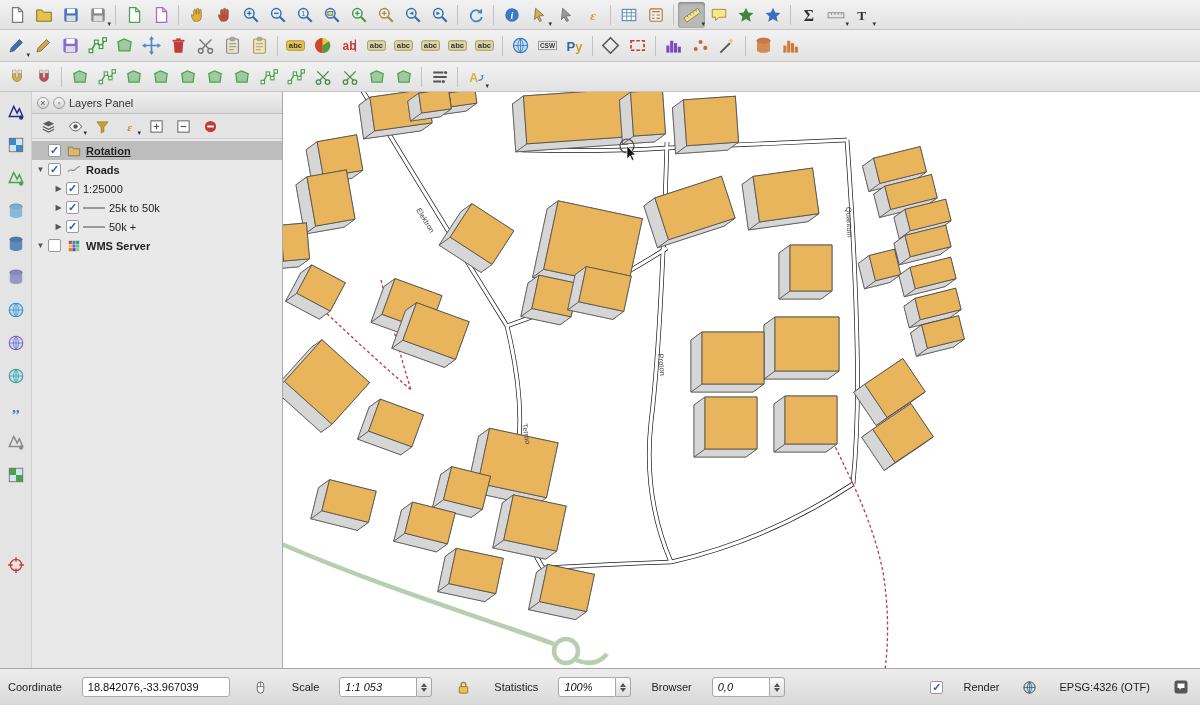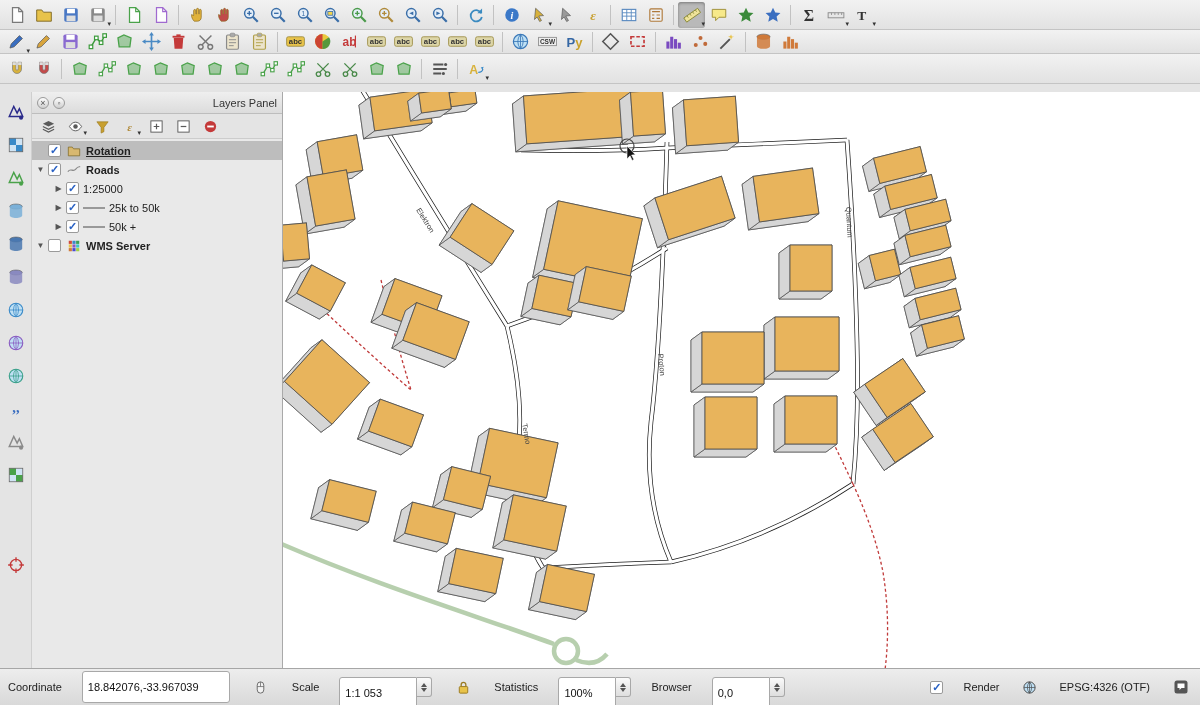--- a/index.html
+++ b/index.html
@@ -2,59 +2,59 @@
 <html><head>
 <meta charset="utf-8">
 <style>
   * { box-sizing: border-box; margin: 0; padding: 0; }
   html,body { width:1200px; height:705px; overflow:hidden; font-family:"Liberation Sans",sans-serif; background:#e4e4e4; }
   #root { position:relative; width:1200px; height:705px; background:#e4e4e4; }
 
   
   .toolbar-row { display:flex; align-items:center; padding:0 3px; background:linear-gradient(#f2f2f2,#e2e2e2); border-bottom:1px solid #c4c4c4; overflow:hidden; }
   #tb-row1 { height:30px; }
-  #tb-row2 { height:24px;text-align:center; }
+  #tb-row2 { height:32px;text-align:center; }
   #tb-row3 { height:30px; }
   .tb-btn { width:27px; height:26px; display:flex; align-items:center; justify-content:center; border-radius:3px; position:relative; flex:0 0 auto; }
   .tb-btn.active { background:#b9b9b9; box-shadow:inset 0 1px 3px rgba(0,0,0,.35); }
   .tb-btn.dd::after { content:"▾"; font-size:7px; color:#333; position:absolute; right:0; bottom:0; }
   .tb-sep { width:1px; height:20px; background:#c2c2c2; margin:0 4px; flex:0 0 auto; }
 
   
   #left-toolbar { position:absolute; left:0; top:92px; bottom:37px; width:32px; background:#e4e4e4; display:flex; flex-direction:column; align-items:center; padding-top:8px; gap:9px; border-right:1px solid #cfcfcf; }
   #left-toolbar .tb-btn { width:26px; height:24px; }
   .lt-gap { height:48px; flex:0 0 auto; }
 
   
   #layers-panel { position:absolute; left:32px; top:92px; width:251px; bottom:37px; background:#e9e9e9; border-right:1px solid #a9a9a9; display:flex; flex-direction:column; }
   .panel-header { height:22px; flex:0 0 auto; display:flex; align-items:center; background:linear-gradient(#efefef,#dcdcdc); border-bottom:1px solid #bdbdbd; padding:0 5px; }
   .mac-dot { width:12px; height:12px; border-radius:50%; background:linear-gradient(#fdfdfd,#cfcfcf); border:1px solid #9a9a9a; color:#555; font-size:9px; line-height:10px; text-align:center; margin-right:4px; flex:0 0 auto; }
-  .panel-title { flex:1; text-align:right; font-size:11px; color:#333; }
+  .panel-title { flex:1; text-align:left; font-size:11px; color:#333; }
   .panel-toolbar { height:25px; flex:0 0 auto; display:flex; align-items:center; gap:3px; padding:0 4px; border-bottom:1px solid #cccccc; background:#e4e4e4; }
   .panel-toolbar .tb-btn { width:24px; height:22px; }
   .tree { flex:1; overflow:hidden; padding-top:2px; background:#e9e9e9; }
   .tree-row { height:19px; display:flex; align-items:center; font-size:11px; color:#222; padding-right:4px; }
   .tree-row.sel { background:#bdbdbd; }
   .exp { width:13px; text-align:center; font-size:8px; color:#555; flex:0 0 auto; }
   .cb { width:13px; height:13px; background:#fff; border:1px solid #9a9a9a; border-radius:2px; margin:0 4px 0 1px; font-size:11px; line-height:11px; font-weight:bold; color:#2a62c4; text-align:center; flex:0 0 auto; }
   .tree-ic { width:18px; display:flex; justify-content:center; margin-right:3px; flex:0 0 auto; }
   .swatch { width:22px; margin-right:4px; flex:0 0 auto; }
   .t-bold { font-weight:bold; }
   .t-und { text-decoration:underline; }
   .panel-tabs { height:21px; flex:0 0 auto; display:flex; border-top:1px solid #aaa; }
   .ptab { flex:1; font-size:10px; color:#333; display:flex; align-items:center; justify-content:center; background:linear-gradient(#f3f3f3,#dfdfdf); border-right:1px solid #aaa; }
 
   
   #map-canvas { position:absolute; left:283px; top:92px; right:0; bottom:37px; background:#ffffff; overflow:hidden; }
 
   
   #status-bar { position:absolute; left:0; right:0; bottom:0; height:37px; background:linear-gradient(#ededed,#d9d9d9); border-top:1px solid #a6a6a6; display:flex; align-items:center; padding:0 8px; gap:20px; font-size:11px; color:#222; }
-  .sb-field { background:#fff; border:1px solid #a8a8a8; border-radius:3px; height:32px; display:flex; align-items:center; padding:0 5px; font-size:11px; color:#111; }
+  .sb-field { background:#fff; border:1px solid #a8a8a8; border-radius:3px; height:20px; display:flex; align-items:center; padding:0 5px; font-size:11px; color:#111; }
   .spin { display:flex; align-items:stretch; height:20px; }
-  .spin .sb-field { border-radius:3px 0 0 3px; width:58px; }
+  .spin .sb-field { border-radius:3px 0 0 3px; width:58px;font-style:italic; }
   .stepper { width:15px; border:1px solid #a8a8a8; border-left:none; border-radius:0 3px 3px 0; background:linear-gradient(#fafafa,#dedede); display:flex; flex-direction:column; align-items:center; justify-content:center; gap:1px; }
   .stepper i { width:0; height:0; border-left:3px solid transparent; border-right:3px solid transparent; }
   .stepper .up { border-bottom:4px solid #555; }
   .stepper .dn { border-top:4px solid #555; }
   .sb-label { color:#222; }
   .spacer { flex:1; }
 </style>
 </head>
 <body>
 

